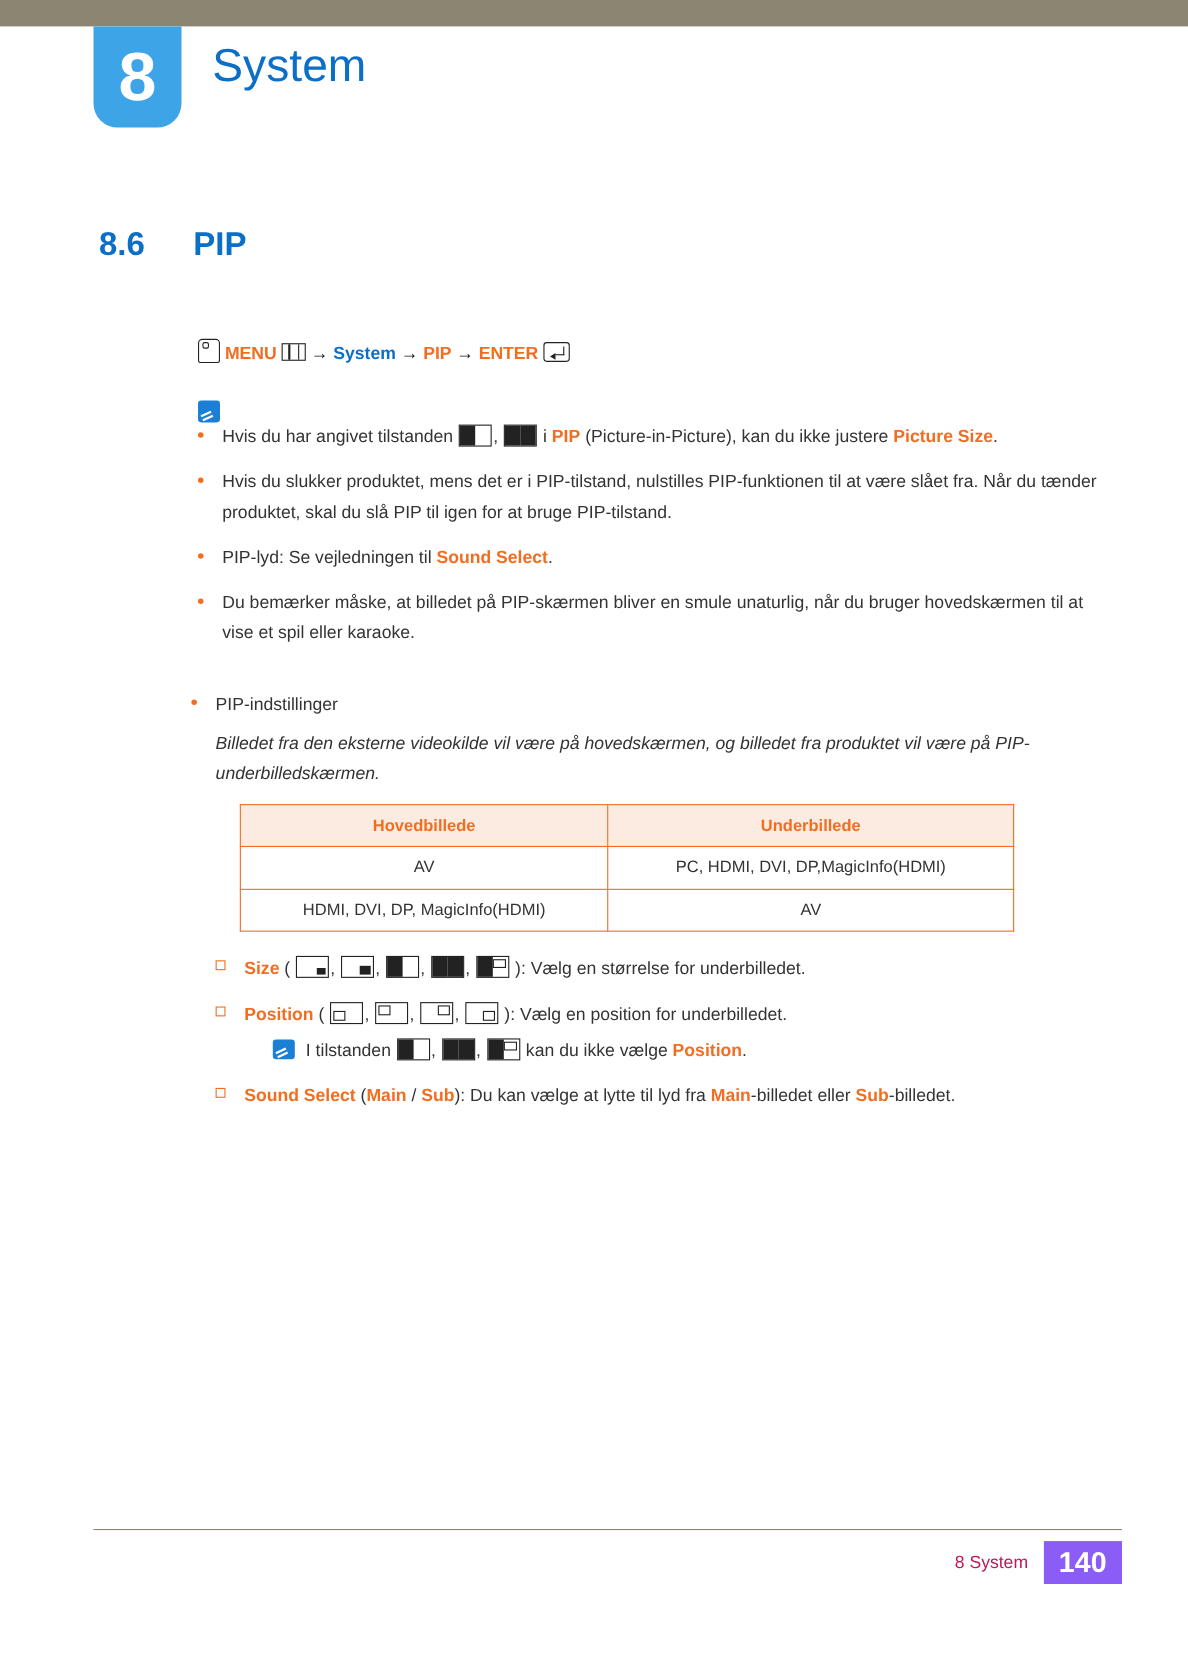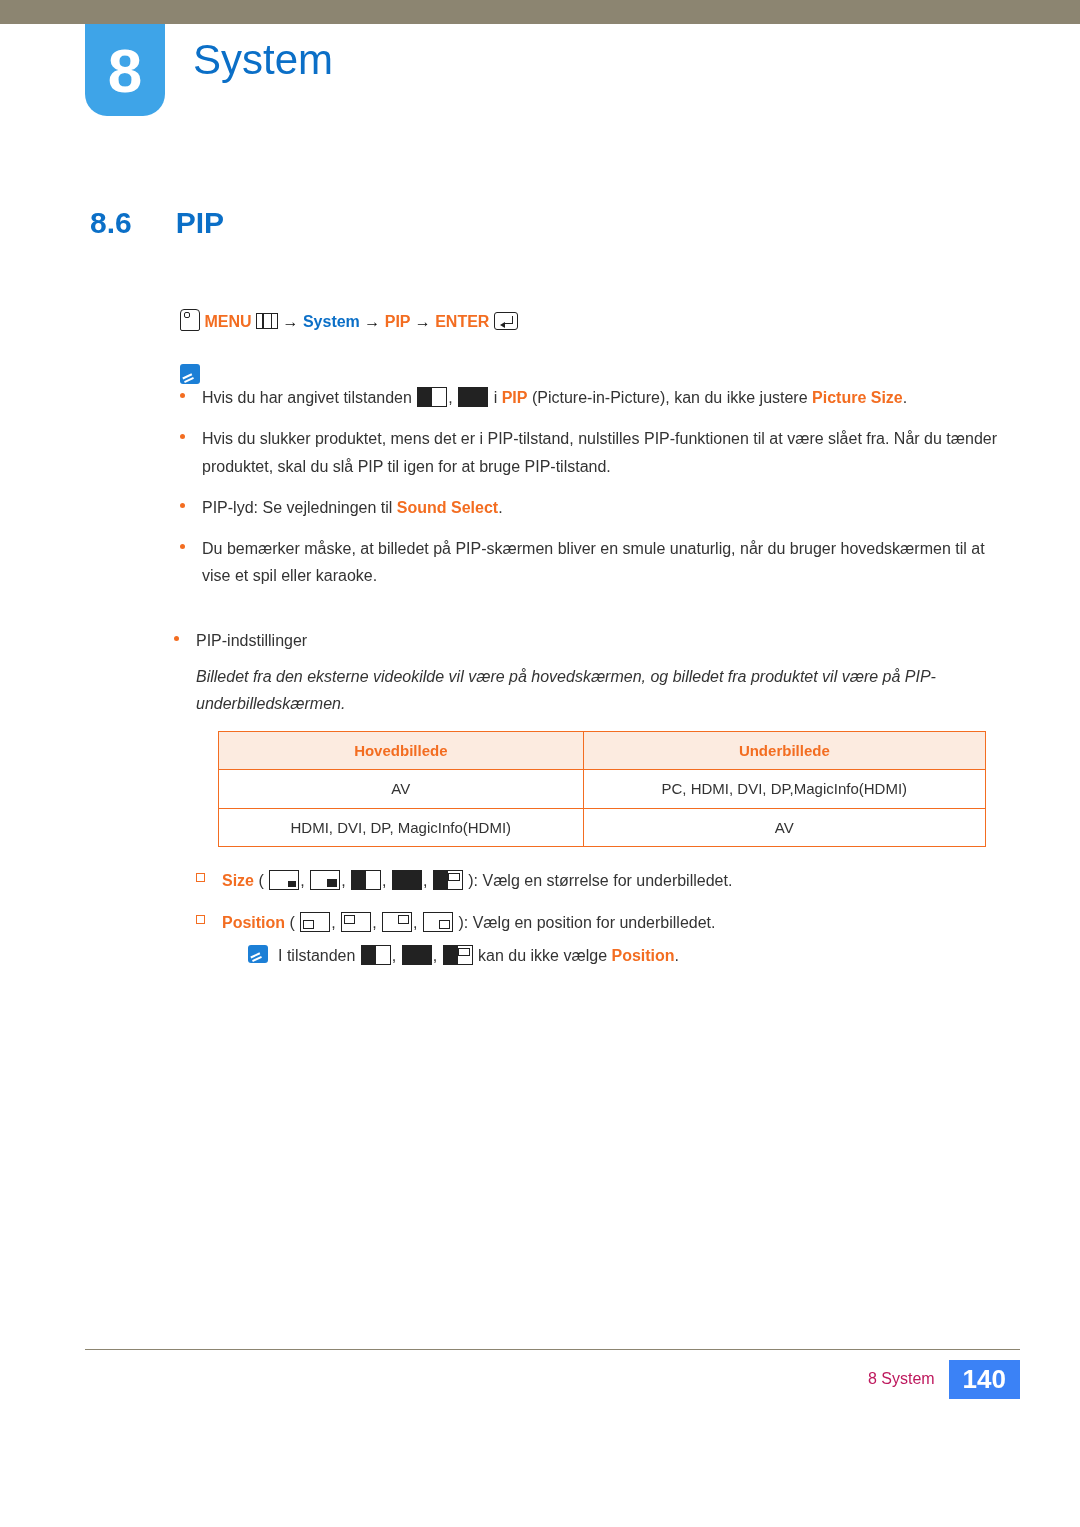--- a/index.html
+++ b/index.html
@@ -137,21 +137,21 @@
   .pip5::before{content:"";position:absolute;left:0;top:0;width:50%;height:100%;background:#222;}
   .pip5::after {content:"";position:absolute;right:2px;top:2px;width:10px;height:6px;border:1px solid #222;}
   .pos1::after{content:"";position:absolute;left:2px;  bottom:2px;width:9px;height:7px;border:1.5px solid #222;}
   .pos2::after{content:"";position:absolute;left:2px;  top:2px;   width:9px;height:7px;border:1.5px solid #222;}
   .pos3::after{content:"";position:absolute;right:2px; top:2px;   width:9px;height:7px;border:1.5px solid #222;}
   .pos4::after{content:"";position:absolute;right:2px; bottom:2px;width:9px;height:7px;border:1.5px solid #222;}
 
   table.src {
     border-collapse: collapse;
     margin: 14px 0 20px 22px;
-    width: 768px;
+    width: 704px;
   }
   table.src th, table.src td {
     border:1px solid #f36d21;
     padding:6px 10px;
     font-size:15px;
     text-align:center;
   }
   table.src th {
     background:#fcebe0;
     color:#f36d21;
@@ -167,21 +167,21 @@
   .foot-line{
     border-top:1px solid #8c8571;
     margin: 0 60px 0 85px;
   }
   .foot-row{
     display:flex; justify-content:flex-end; align-items:center;
     padding:10px 60px 28px 0; gap:14px;
   }
   .foot-text{ color:#be185d; font-size:16px;}
   .page-box{
-    background:#3b82f6; color:#fff; font-weight:bold; font-size:26px;
+    background:#8b5cf6; color:#fff; font-weight:bold; font-size:26px;
     padding:4px 14px;
   }
 </style>
 </head>
 <body>
 
 <div class="top-bar"></div>
 
 <div class="header">
   <div class="chapter-tab">8</div>
@@ -276,20 +276,25 @@
             <div>
               <span>I tilstanden </span>
               <span class="pip3"></span>,
               <span class="pip4"></span>,
               <span class="pip5"></span>
               <span> kan du ikke vælge </span>
               <span class="orange">Position</span><span>.</span>
             </div>
           </div>
         </li>
+        <li>
+          <span class="orange">Sound Select</span>
+          (<span class="orange">Main</span> /
+           <span class="orange">Sub</span>)<span>: Du kan vælge at lytte til lyd fra </span><span class="orange">Main</span><span>-billedet eller </span><span class="orange">Sub</span><span>-billedet.</span>
+        </li>
       </ul>
     </li>
   </ul>
 </div>
 
 <div class="footer">
   <div class="foot-line"></div>
   <div class="foot-row">
     <div class="foot-text">8 System</div>
     <div class="page-box">140</div>

